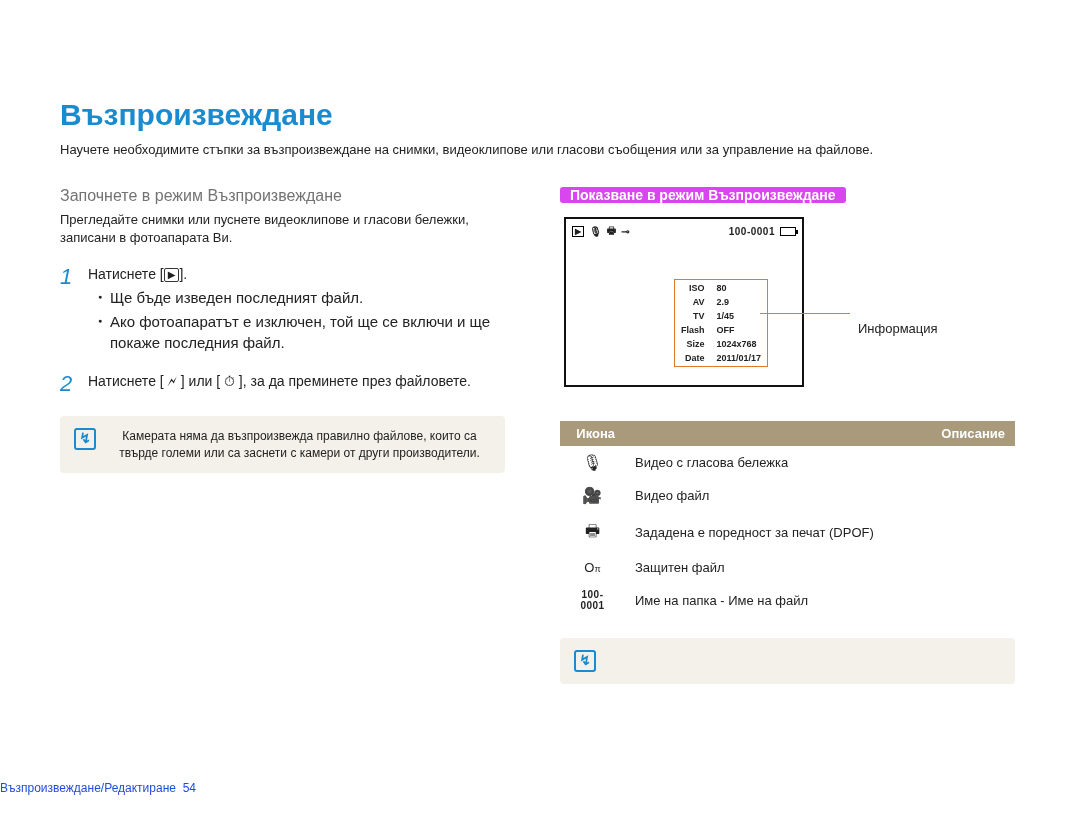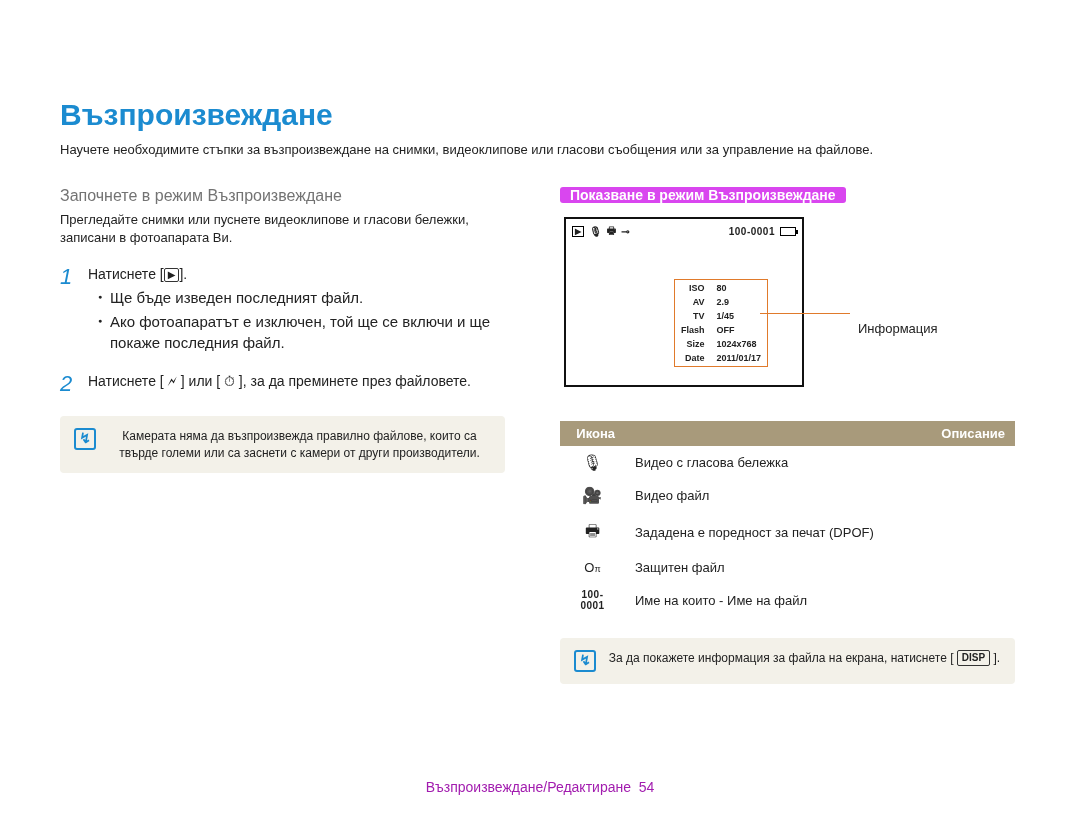--- a/index.html
+++ b/index.html
@@ -134,21 +134,21 @@
   table.icon-table td {
     padding:7px 10px; font-size:13px; vertical-align:middle;
   }
   table.icon-table td.ic { text-align:center; font-size:16px; }
   .disp-btn {
     display:inline-block; border:1px solid #333; border-radius:2px;
     padding:0 4px; font-size:10px; font-weight:bold; vertical-align:1px;
   }
   .footer {
     position:absolute; bottom:20px; left:0; width:100%;
-    text-align:center; font-size:14px; color:#a21caf;
+    font-size:12px; color:#1d4ed8;
   }
 </style>
 </head>
 <body>
 
 <h1 class="page-title">Възпроизвеждане</h1>
 <p class="intro">Научете необходимите стъпки за възпроизвеждане на снимки, видеоклипове или гласови съобщения или за управление на файлове.</p>
 
 <div class="columns">
 
@@ -253,34 +253,29 @@
       <tr>
         <td class="ic">🖶</td>
         <td>Зададена е поредност за печат (DPOF)</td>
       </tr>
       <tr>
         <td class="ic" style="font-size:13px;">O<span style="font-size:9px;">π</span></td>
         <td>Защитен файл</td>
       </tr>
       <tr>
         <td class="ic" style="font-size:10px;font-weight:bold;letter-spacing:0.5px;">100-0001</td>
-        <td>Име на които - Име на файл</td>
+        <td>Име на папка - Име на файл</td>
       </tr>
     </tbody>
       </table>
 
     <div class="note-box">
       <div class="note-icon">
           <span class="slash">↯</span>
         </div>
-      <div class="note-text">
-        <span>За да покажете информация за файла на екрана, натиснете [</span>
-        <span class="disp-btn">DISP</span>
-        <span>].</span>
-      </div>
     </div>
 
   </div>
 </div>
 
 <div class="footer">
   <span>Възпроизвеждане/Редактиране</span>&nbsp;&nbsp;<span>54</span>
 </div>
 
 </body></html>

